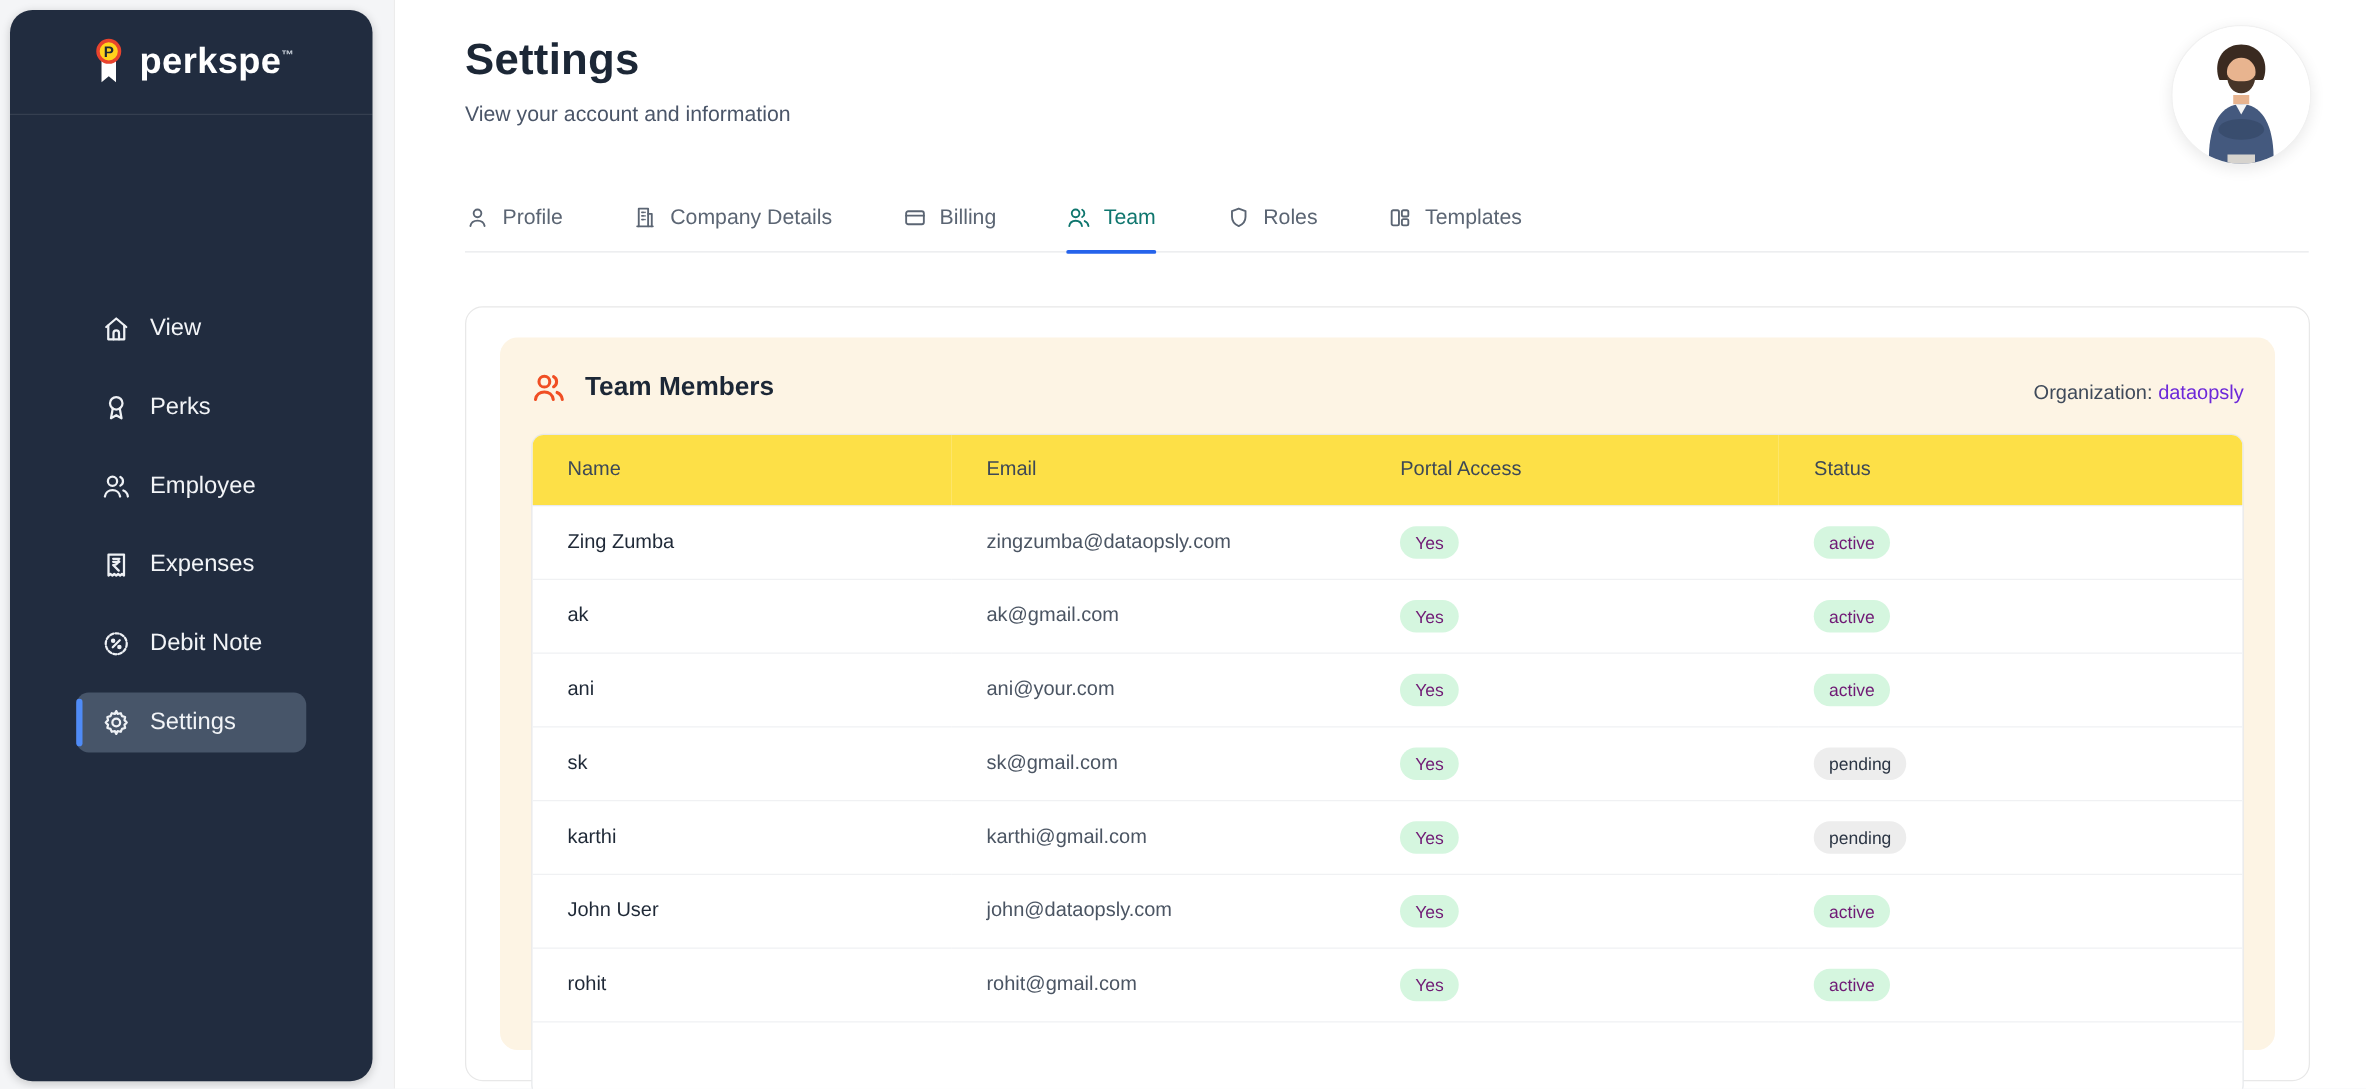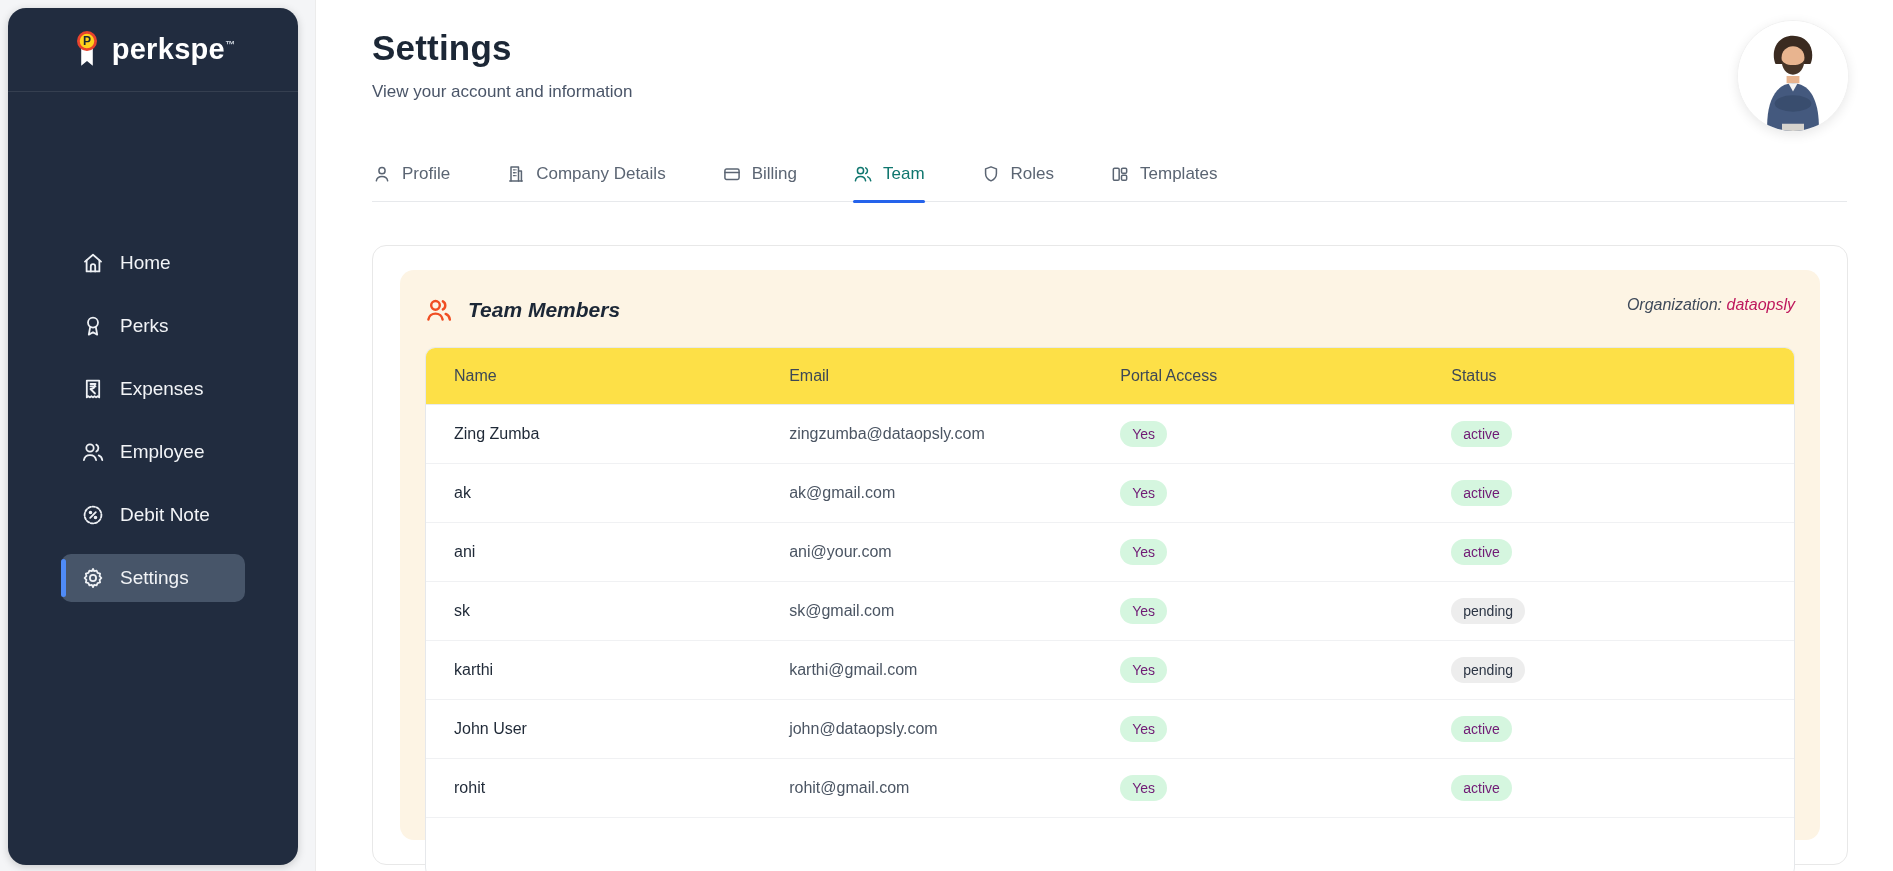--- a/index.html
+++ b/index.html
@@ -95,25 +95,25 @@
   
   .card {
     margin-top: 43px; width: 1476px; height: 620px;
     background: #fff; border: 1px solid #e8e8e8; border-radius: 14px;
     padding: 24px 27px;
   }
   .panel {
     background: #fdf4e4; border-radius: 14px;
     padding: 26px 25px; height: 100%;
   }
-  .panel-header { display: flex; align-items: flex-start; justify-content: space-between; font-style: italic; }
+  .panel-header { display: flex; align-items: flex-end; justify-content: space-between; }
   .panel-title-wrap { display: flex; align-items: center; gap: 15px; }
   .panel-title { font-size: 21px; font-weight: 700; color: #1c2736; }
   .org-text { font-size: 16px; color: #3f4a5a; }
-  .org-link { color: #be185d; cursor: pointer; }
+  .org-link { color: #6d28d9; cursor: pointer; }
 
   .table-wrap {
     margin-top: 23px; background: #fff;
     border: 1px solid #e6e8eb; border-radius: 10px; overflow: hidden;
   }
   table { width: 100%; border-collapse: collapse; font-size: 16px; }
   thead th {
     background: #fde047; text-align: left; font-weight: 500; color: #3d4856;
     height: 56px; padding-left: 28px; border-bottom: 1px solid #e9ebee;
   }
@@ -144,50 +144,50 @@
 
   <nav class="nav">
     <div class="nav-item">
       <span class="icon">
         <svg viewBox="0 0 24 24" fill="none" stroke="currentColor" stroke-width="1.8" stroke-linecap="round" stroke-linejoin="round">
           <path d="M4 10.6 12 3.8l8 6.8"></path>
             <path d="M5.6 9.4V20.4h12.8V9.4"></path>
             <path d="M9.8 20.4v-5a2.2 2.2 0 0 1 4.4 0v5"></path>
         </svg>
       </span>
-      <span>Home</span>
+      <span>View</span>
     </div>
     <div class="nav-item">
       <span class="icon">
         <svg viewBox="0 0 24 24" fill="none" stroke="currentColor" stroke-width="1.8" stroke-linecap="round" stroke-linejoin="round">
           <circle cx="12" cy="8.6" r="5"></circle>
             <path d="M9.2 12.8 7.8 20.6l4.2-2.4 4.2 2.4-1.4-7.8"></path>
         </svg>
       </span>
       <span>Perks</span>
-    </div>
-    <div class="nav-item">
-      <span class="icon">
-        <svg viewBox="0 0 24 24" fill="none" stroke="currentColor" stroke-width="1.8" stroke-linecap="round" stroke-linejoin="round">
-          <path d="M5.8 3.6h12.4v16.8l-1.6-1.2-1.5 1.2-1.6-1.2-1.5 1.2-1.6-1.2-1.5 1.2-1.6-1.2-1.5 1.2Z"></path>
-          <path d="M9.5 7.6h5M9.5 10h5M14 7.6c0 4-2 5-4.5 5l4.5 4.5" transform="translate(0,-0.6)"></path>
-        </svg>
-      </span>
-      <span>Expenses</span>
     </div>
     <div class="nav-item">
       <span class="icon">
         <svg viewBox="0 0 24 24" fill="none" stroke="currentColor" stroke-width="1.8" stroke-linecap="round" stroke-linejoin="round">
           <circle cx="9" cy="8" r="3.7"></circle>
             <path d="M2.9 20.2c.5-3.1 3-5.1 6.1-5.1s5.6 2 6.1 5.1"></path>
           <path d="M15.3 4.6a3.9 3.9 0 0 1 0 6.9"></path>
             <path d="M17.7 15.4c2 .8 3.3 2.5 3.6 4.8"></path>
         </svg>
       </span>
       <span>Employee</span>
+    </div>
+    <div class="nav-item">
+      <span class="icon">
+        <svg viewBox="0 0 24 24" fill="none" stroke="currentColor" stroke-width="1.8" stroke-linecap="round" stroke-linejoin="round">
+          <path d="M5.8 3.6h12.4v16.8l-1.6-1.2-1.5 1.2-1.6-1.2-1.5 1.2-1.6-1.2-1.5 1.2-1.6-1.2-1.5 1.2Z"></path>
+          <path d="M9.5 7.6h5M9.5 10h5M14 7.6c0 4-2 5-4.5 5l4.5 4.5" transform="translate(0,-0.6)"></path>
+        </svg>
+      </span>
+      <span>Expenses</span>
     </div>
     <div class="nav-item">
       <span class="icon">
         <svg viewBox="0 0 24 24" fill="none" stroke="currentColor" stroke-width="1.8" stroke-linecap="round" stroke-linejoin="round">
           <circle cx="12" cy="12" r="8.4" stroke-dasharray="2.6 1.7"></circle>
           <path d="M9.2 14.8 14.8 9.2"></path>
             <circle cx="9.5" cy="9.5" r="0.9" fill="currentColor"></circle>
             <circle cx="14.5" cy="14.5" r="0.9" fill="currentColor"></circle>
         </svg>
       </span>

